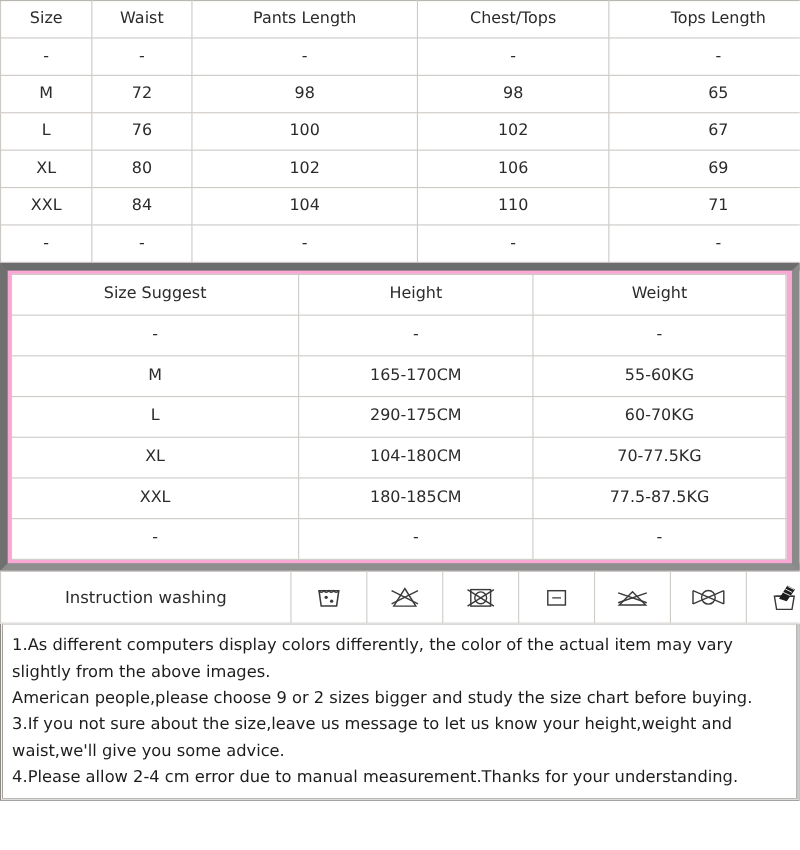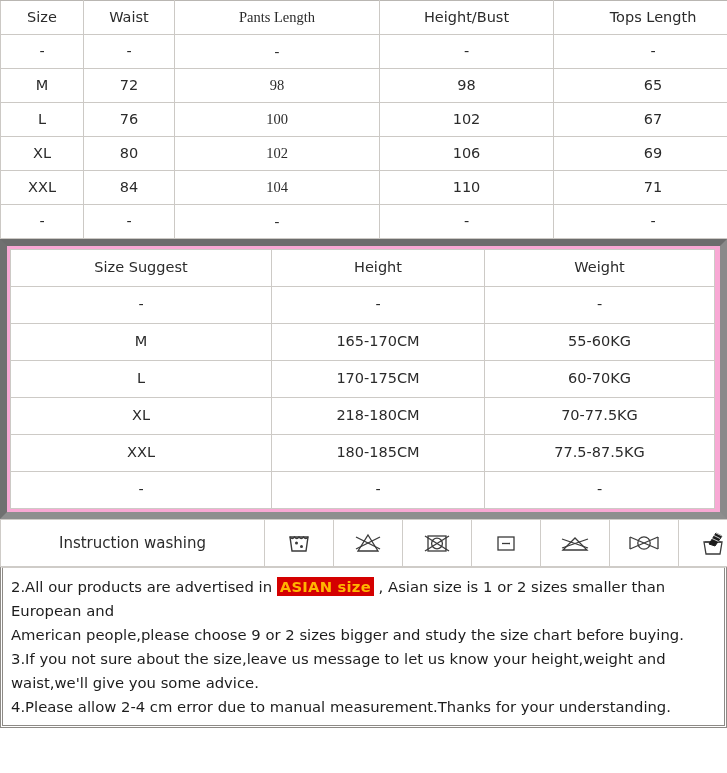--- a/index.html
+++ b/index.html
@@ -34,21 +34,21 @@
     text-align: center;
     vertical-align: middle;
     font-size: 14.5px;
     color: #2b2b2b;
     padding: 0 2px;
     line-height: 1.1;
   }
   .measure-table tr:first-child td { border-top: 1px solid #b9b6b2; }
   .measure-table .c0 { width: 78px; margin-left: 34px; }
   .measure-table .c1 { width: 86px; }
-  .measure-table .c2 { width: 200px; font-family: Liberation Serif, serif; }
+  .measure-table .c2 { width: 200px; }
   .measure-table .c3 { width: 169px; }
   .measure-table .c4 { width: 194px; }
 
   
   .frame-outer {
     width: 727px;
     box-sizing: border-box;
     border: 7px solid #6f6f6f;
     border-top-color: #6c6c6c;
     border-left-color: #707070;
@@ -129,21 +129,21 @@
 <body>
 
 <div class="page">
 
   <table class="measure-table">
     <tbody>
       <tr>
         <td class="c0">Size</td>
         <td class="c1">Waist</td>
         <td class="c2">Pants Length</td>
-        <td class="c3">Height/Bust</td>
+        <td class="c3">Chest/Tops</td>
         <td class="c4">Tops Length</td>
       </tr>
       <tr>
         <td class="c0">-</td>
         <td class="c1">-</td>
         <td class="c2">-</td>
         <td class="c3">-</td>
         <td class="c4">-</td>
       </tr>
       <tr>
@@ -197,26 +197,26 @@
           <td class="s1">-</td>
           <td class="s2">-</td>
         </tr>
         <tr>
           <td class="s0">M</td>
           <td class="s1">165-170CM</td>
           <td class="s2">55-60KG</td>
         </tr>
         <tr>
           <td class="s0">L</td>
-          <td class="s1">170-175CM</td>
+          <td class="s1">290-175CM</td>
           <td class="s2">60-70KG</td>
         </tr>
         <tr>
           <td class="s0">XL</td>
-          <td class="s1">218-180CM</td>
+          <td class="s1">104-180CM</td>
           <td class="s2">70-77.5KG</td>
         </tr>
         <tr>
           <td class="s0">XXL</td>
           <td class="s1">180-185CM</td>
           <td class="s2">77.5-87.5KG</td>
         </tr>
         <tr>
           <td class="s0">-</td>
           <td class="s1">-</td>
@@ -290,19 +290,19 @@
             <path d="M20 6 L26 9" stroke="#ffffff" stroke-width="0.8"></path>
             <path d="M18 8.5 L24 11.5" stroke="#ffffff" stroke-width="0.8"></path>
             <path d="M16 11.5 L22.5 14.5" stroke="#ffffff" stroke-width="0.8"></path>
           </svg>
         </td>
       </tr>
     </tbody>
   </table>
 
   <div class="note-box">
-    <p class="note-line"><span>2.All our products are advertised in </span><span class="hl">ASIAN size</span><span> , Asian size is 1 or 2 sizes smaller than European and</span></p>
+    <p class="note-line">1.As different computers display colors differently, the color of the actual item may vary slightly from the above images.</p>
     <p class="note-line">American people,please choose 9 or 2 sizes bigger and study the size chart before buying.</p>
     <p class="note-line">3.If you not sure about the size,leave us message to let us know your height,weight and waist,we'll give you some advice.</p>
     <p class="note-line">4.Please allow 2-4 cm error due to manual measurement.Thanks for your understanding.</p>
   </div>
 
 </div>
 
 </body></html>

